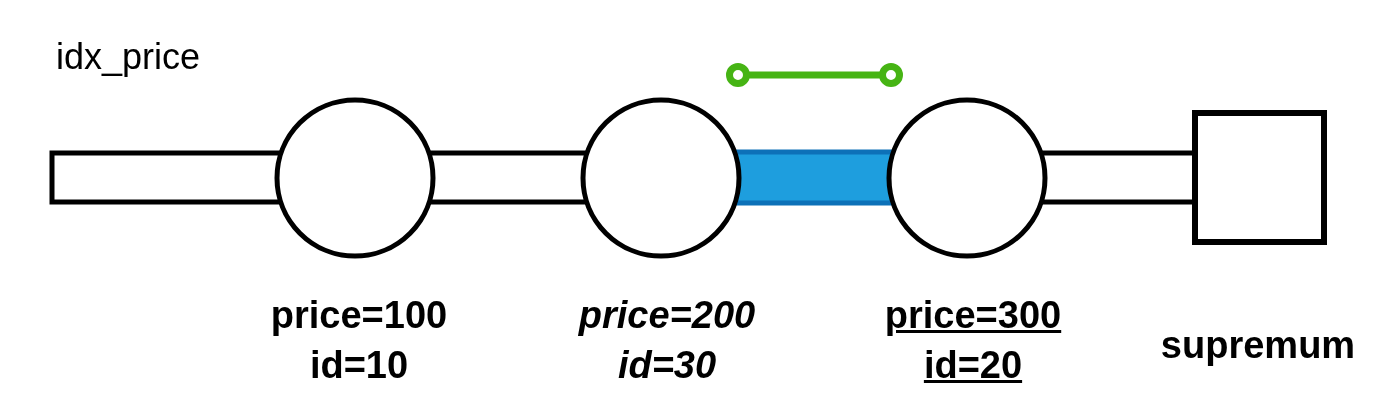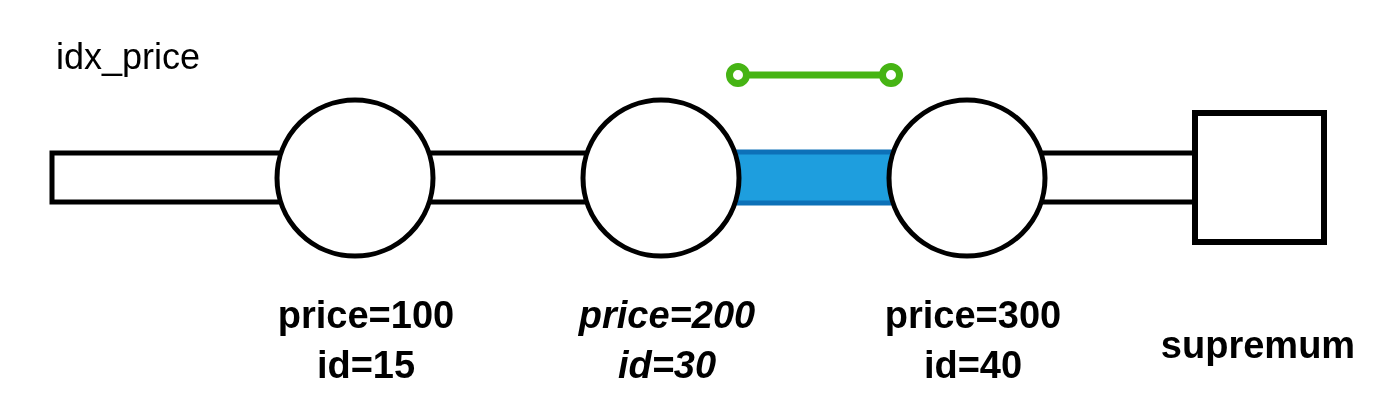--- a/index.html
+++ b/index.html
@@ -63,23 +63,23 @@
     position: absolute;
     top: 290px;
     width: 240px;
     text-align: center;
     font-size: 38px;
     line-height: 50px;
     font-weight: 700;
     color: var(--ink, #000);
     white-space: nowrap;
   }
-  .node-label.l1 { left: 246px; }
+  .node-label.l1 { left: 239px; }
   .node-label.l2 { left: 547px; font-style: italic; }
-  .node-label.l3 { left: 853px; }
+  .node-label.l3 { left: 853px; text-decoration: underline; }
   .supremum-label {
     position: absolute;
     left: 1128px;
     top: 320px;
     width: 260px;
     text-align: center;
     font-size: 38px;
     line-height: 50px;
     font-weight: 700;
     color: var(--ink, #000);
@@ -106,28 +106,28 @@
 
     <line class="range-line" x1="738" y1="75" x2="891" y2="75"></line>
     <circle class="range-end" cx="738" cy="75" r="8.5"></circle>
     <circle class="range-end" cx="891" cy="75" r="8.5"></circle>
   </svg>
 
   <div class="title">idx_price</div>
 
   <div class="node-label l1">
     <div>price=100</div>
-    <div>id=15</div>
+    <div>id=10</div>
   </div>
 
   <div class="node-label l2">
     <div>price=200</div>
     <div>id=30</div>
   </div>
 
   <div class="node-label l3">
     <div>price=300</div>
-    <div>id=40</div>
+    <div>id=20</div>
   </div>
 
   <div class="supremum-label">supremum</div>
 
 </div>
 
 </body></html>

